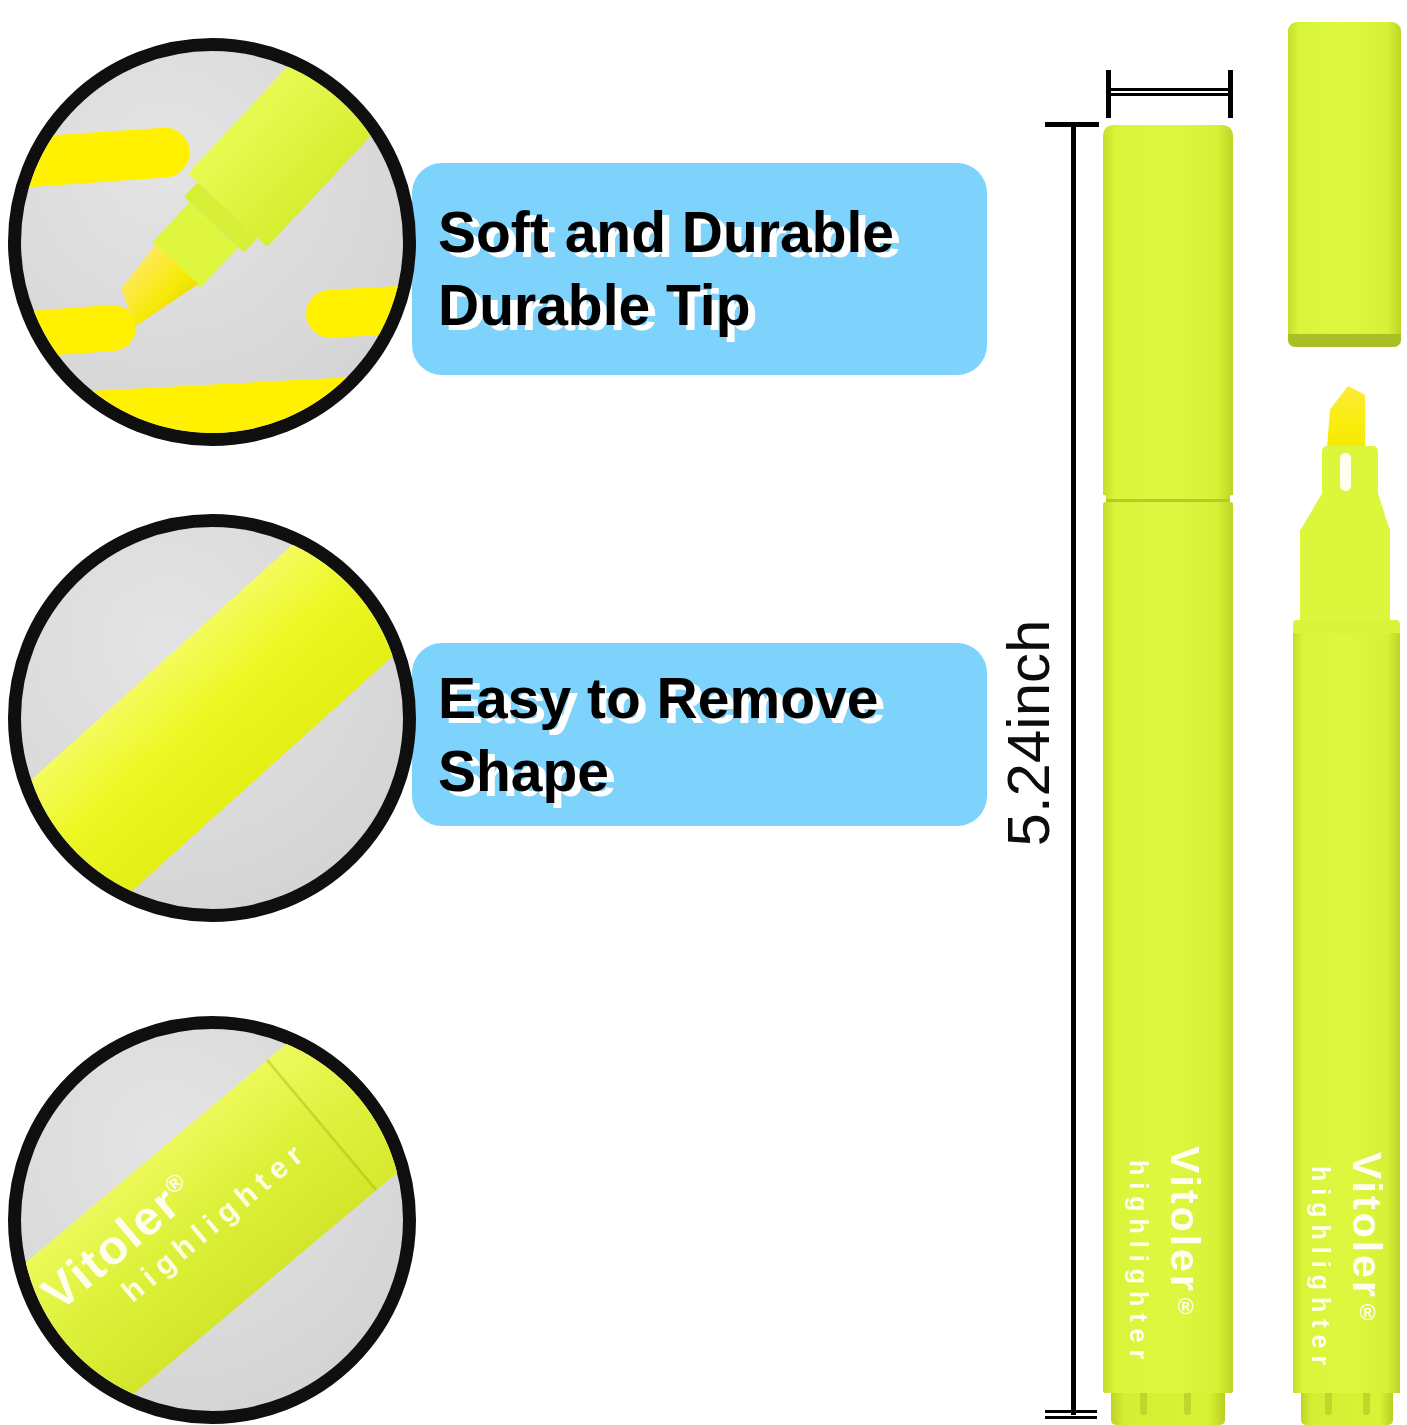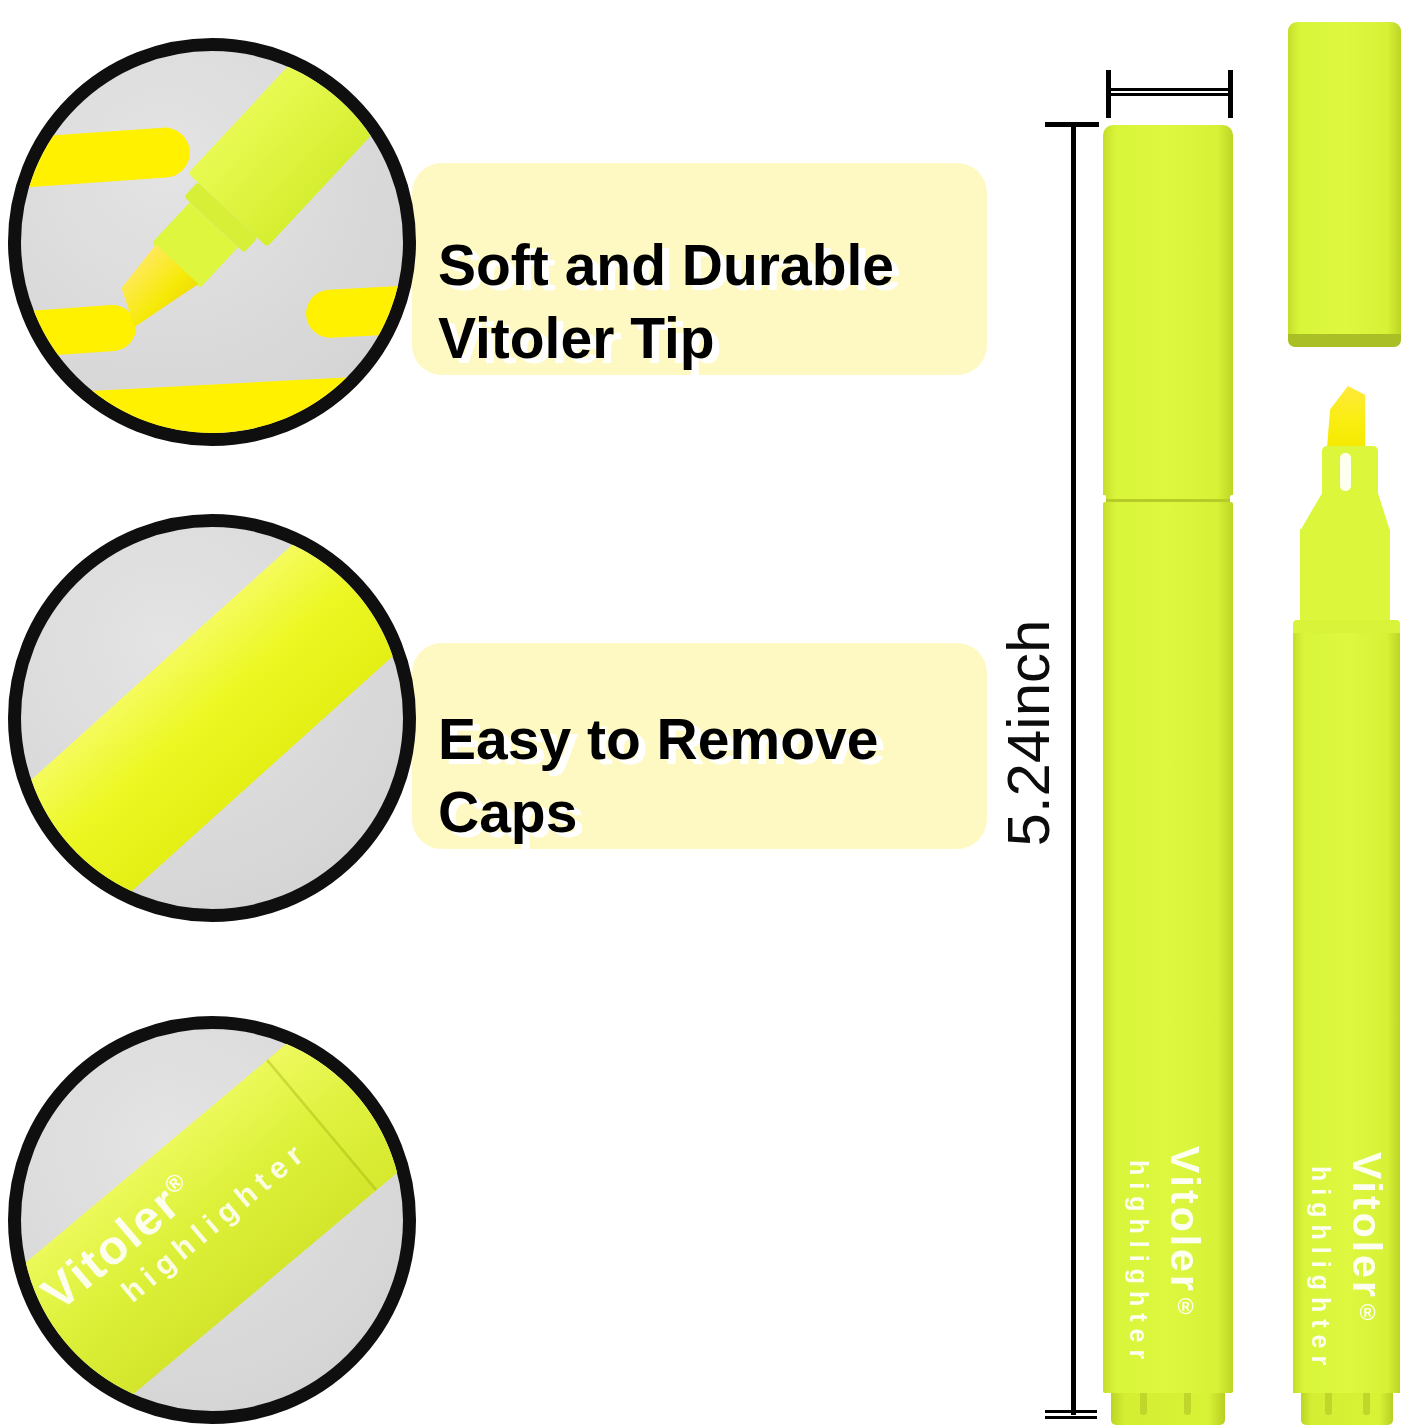--- a/index.html
+++ b/index.html
@@ -52,25 +52,25 @@
   .pen-bar-cap{position:absolute;right:0;top:0;bottom:0;width:26%;
     background:linear-gradient(to bottom,#eef95e,#dff13e 50%,#d6e92e);
     border-left:3px solid rgba(150,165,0,.35);border-radius:0 10px 10px 0;}
   .pen-bar-text{position:absolute;left:128px;top:16px;color:rgba(255,255,255,.9);font-weight:bold;}
   .pb-line1{font-size:48px;letter-spacing:2px;}
   .pb-line1 .reg{font-size:24px;vertical-align:super;}
   .pb-line2{font-size:30px;letter-spacing:7px;margin-left:62px;margin-top:2px;color:rgba(255,255,255,.85);}
 
   
   .feature-box{
-    position:absolute;background:#fef9c3;border-radius:30px;z-index:1;
-    display:flex;flex-direction:column;justify-content:flex-end;padding-left:26px;box-sizing:border-box;
+    position:absolute;background:#7dd3fc;border-radius:30px;z-index:1;
+    display:flex;flex-direction:column;justify-content:center;padding-left:26px;box-sizing:border-box;
   }
   .b1{left:412px;top:163px;width:575px;height:212px;}
-  .b2{left:412px;top:643px;width:575px;height:206px;}
+  .b2{left:412px;top:643px;width:575px;height:183px;}
   .b3{left:412px;top:1128px;width:578px;height:227px;}
   .feature-text{font-size:57px;font-weight:bold;color:#000;line-height:1.28;
     text-shadow:7px 5px 0 #ffffff;}
 
   
   .dim-width-label{position:absolute;left:1046px;top:0px;width:240px;text-align:center;
     font-size:57px;color:#0c0c0c;}
   .dim-h-tick{position:absolute;top:70px;width:5px;height:48px;background:#000;}
   .dim-h-tick.t-left{left:1106px;}
   .dim-h-tick.t-right{left:1228px;}
@@ -124,27 +124,27 @@
   .brand-sub{font-size:25px;letter-spacing:7px;padding-top:14px;}
 </style>
 </head>
 <body>
 
 <div class="canvas">
 
   <div class="feature-box b1">
     <div class="feature-text">
       <div>Soft and Durable</div>
-      <div>Vitoler Tip</div>
+      <div>Durable Tip</div>
     </div>
   </div>
   <div class="feature-box b2">
     <div class="feature-text">
       <div>Easy to Remove</div>
-      <div>Caps</div>
+      <div>Shape</div>
     </div>
   </div>
 
   <div class="callout-circle c1">
     <div class="hl-stroke s1"></div>
     <div class="hl-stroke s2"></div>
     <div class="hl-stroke s3"></div>
     <div class="hl-stroke s4"></div>
     <div class="mini-marker">
       <div class="mm-tip"></div>

